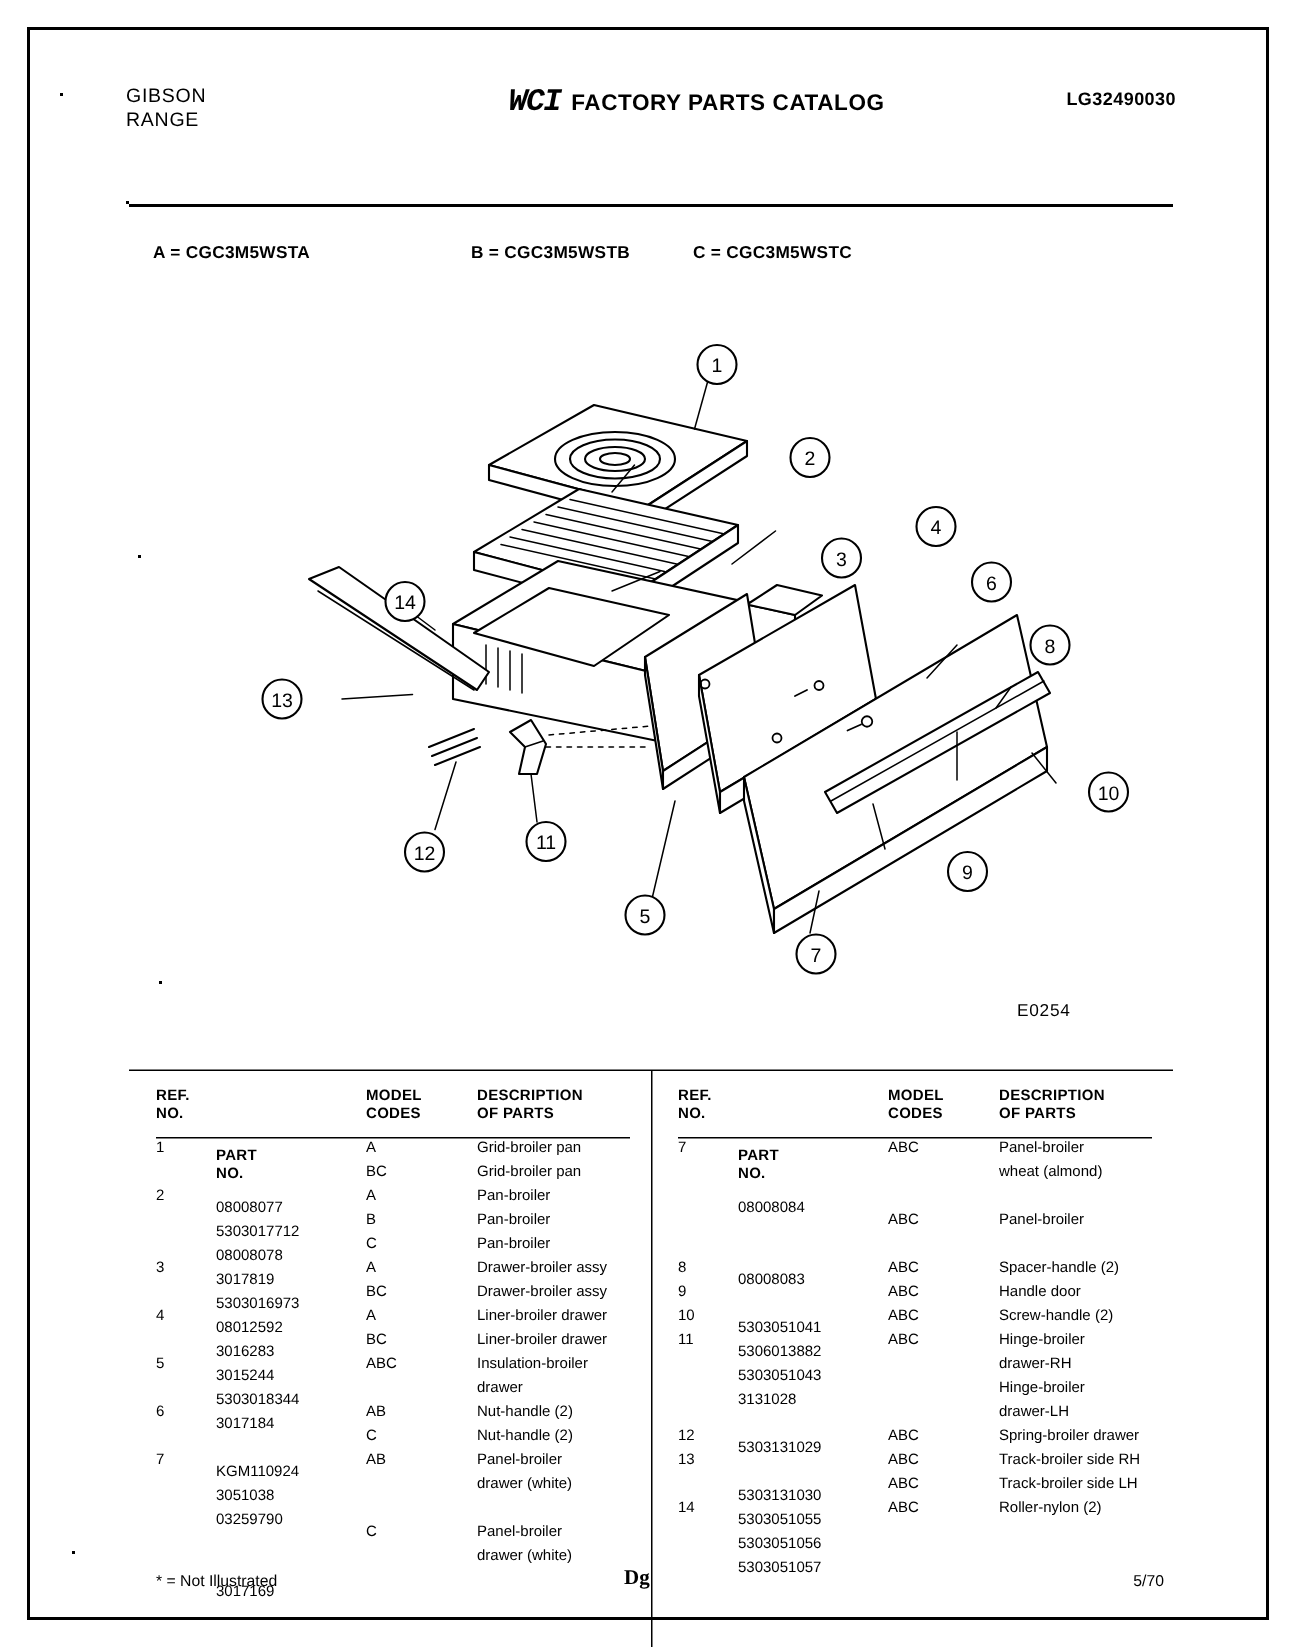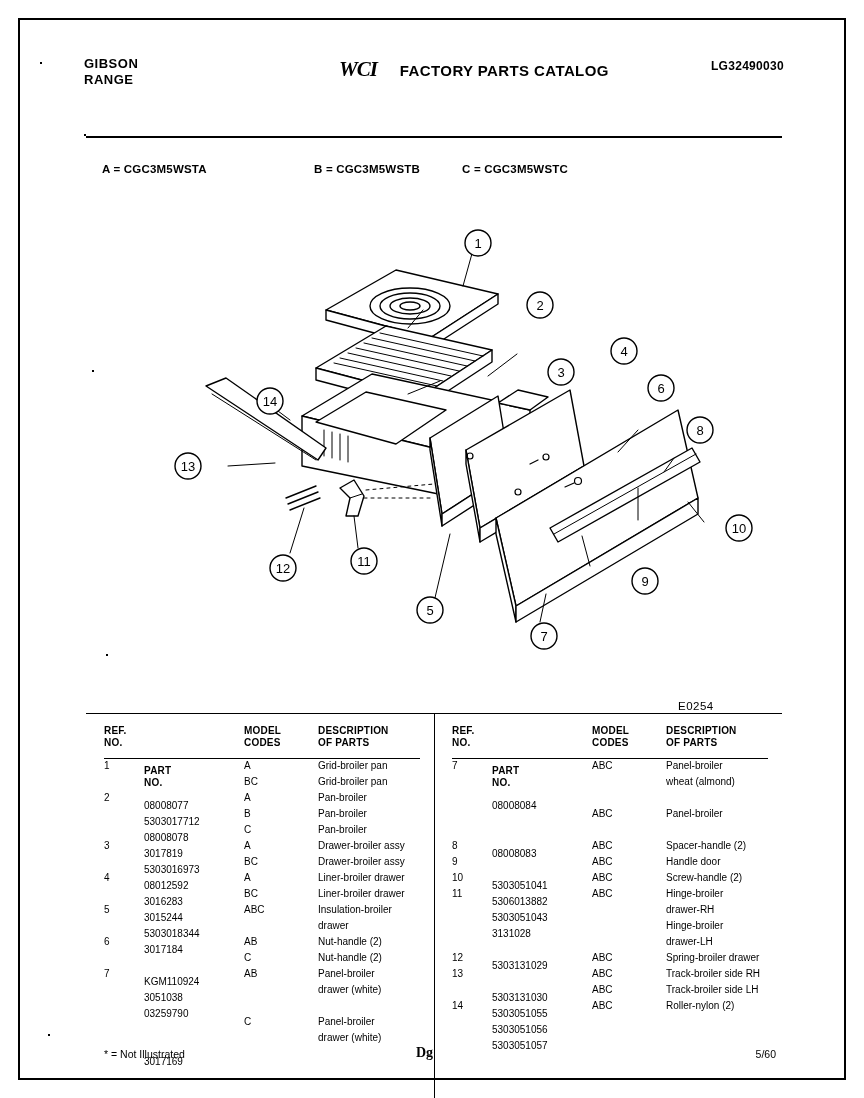--- a/index.html
+++ b/index.html
@@ -26,35 +26,35 @@
 
   
   .hdr {
     position: absolute;
     left: 66px; top: 38px;
     width: 700px;
     height: 50px;
   }
   .brand {
     position: absolute; left: 0; top: 0;
-    font-size: 13px; font-weight: bold; letter-spacing: .5px;
+    font-size: 13px; font-weight: normal; letter-spacing: .5px;
     line-height: 16px;
   }
   .cat-title {
     position: absolute; left: 255px; top: 1px;
     font-size: 15px; font-weight: bold; letter-spacing: .4px;
     white-space: nowrap;
   }
   .wci {
-    font-family: Liberation Serif, serif;
+    font-family: Liberation Mono, monospace;
     font-style: italic;
     font-weight: bold;
     font-size: 21px;
     letter-spacing: -1px;
-    margin-right: 23px;
+    margin-right: 7px;
   }
   .doc-no {
     position: absolute; right: 0; top: 3px;
     font-size: 12px; font-weight: bold; letter-spacing: .3px;
     white-space: nowrap;
   }
 
   .rule-top {
     position: absolute;
     left: 68px; top: 118px; width: 696px;
@@ -76,21 +76,21 @@
   
   .figure {
     position: absolute;
     left: 60px; top: 180px;
     width: 710px; height: 470px;
   }
   .figure svg { display:block; }
   .fig-code {
     position: absolute;
     left: 660px; top: 650px;
-    font-size: 11.5px; letter-spacing: .5px; margin-top: 32px;
+    font-size: 11.5px; letter-spacing: .5px;
   }
 
   
   .table-wrap {
     position: absolute;
     left: 68px; top: 695px;
     width: 696px; height: 395px;
     border-top: 1.5px solid #000;
     border-bottom: 1.5px solid #000;
   }
@@ -563,21 +563,21 @@
             <span class="c col-code">ABC</span>
             <span class="c col-desc">Roller-nylon (2)</span>
           </div>
       </div>
     </div>
   </div>
 
   <div class="footer">
     <span class="foot-left">* = Not Illustrated</span>
     <span class="foot-mid">Dg</span>
-    <span class="foot-right">5/60</span>
+    <span class="foot-right">5/70</span>
   </div>
 
   <span class="speck" style="left:22px;top:44px;"></span>
   <span class="speck" style="left:66px;top:116px;"></span>
   <span class="speck" style="left:74px;top:352px;"></span>
   <span class="speck" style="left:88px;top:636px;"></span>
   <span class="speck" style="left:30px;top:1016px;"></span>
 </div>
 
 </body></html>

